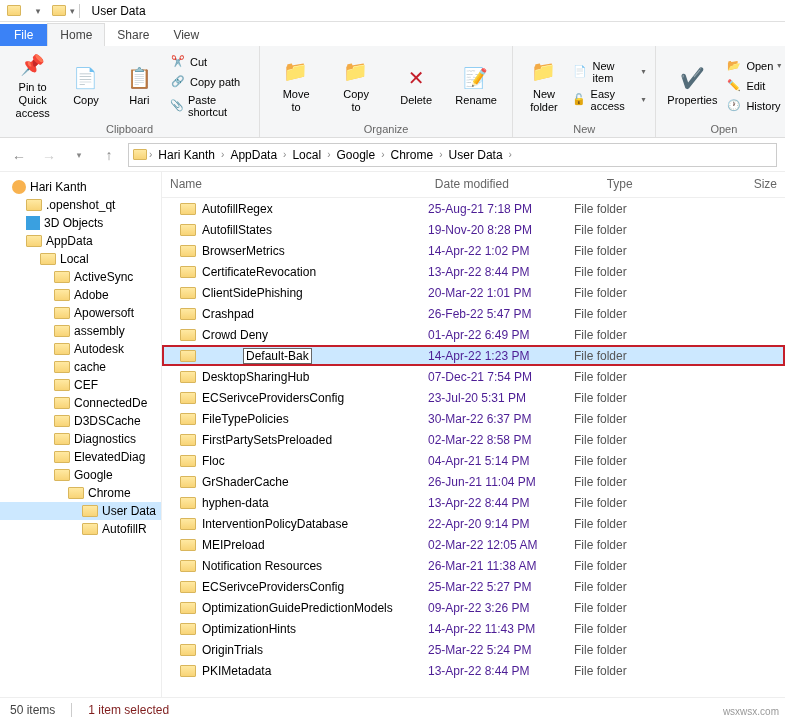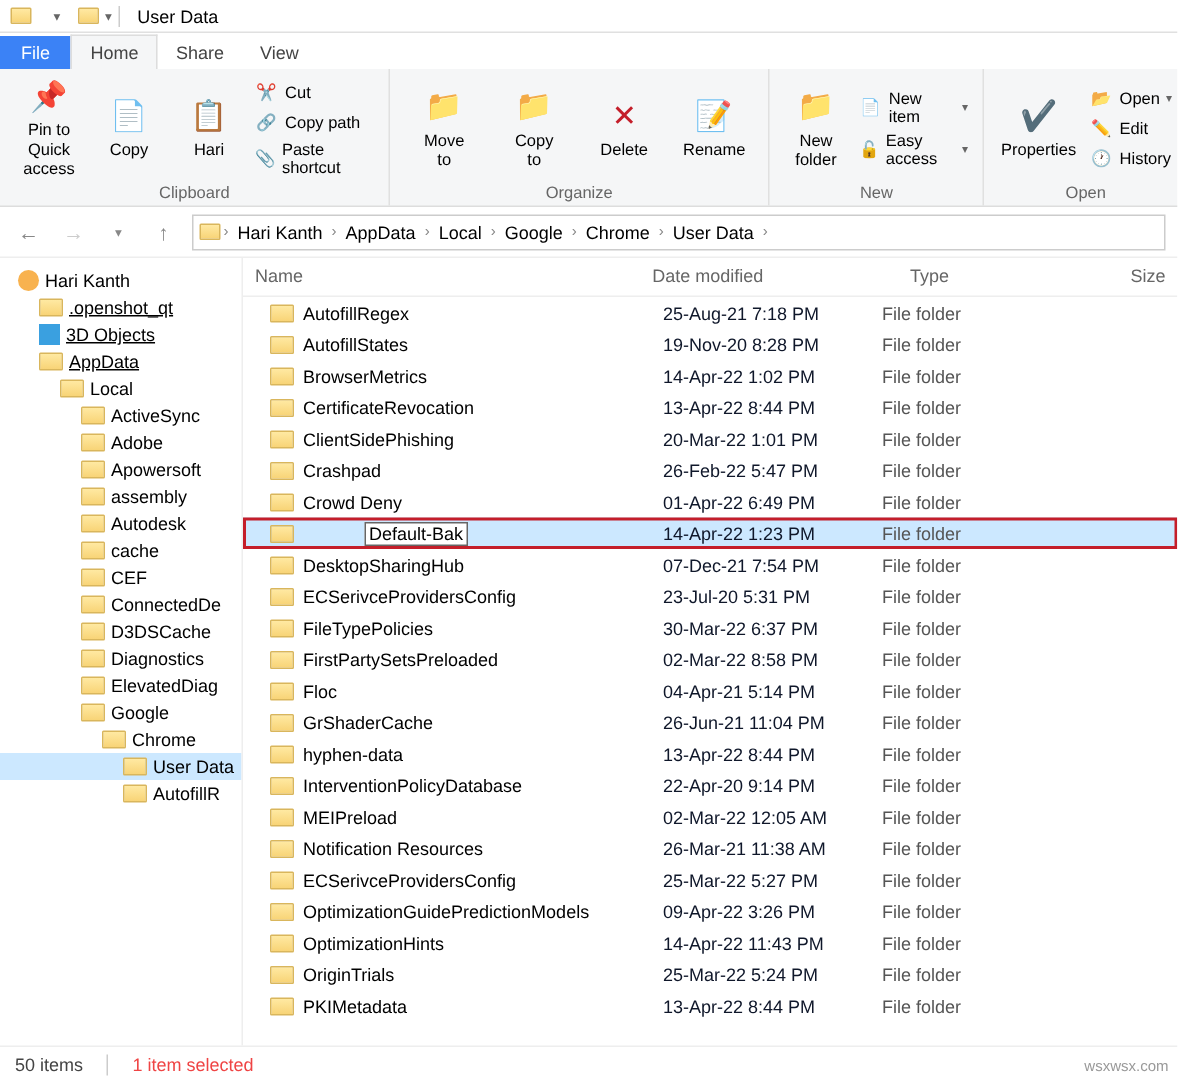--- a/index.html
+++ b/index.html
@@ -27,21 +27,21 @@
 
 .addr-bar { height: 34px; display: flex; align-items: center; gap: 8px; padding: 0 8px; border-bottom: 1px solid #eee; }
 .nav-btn { width: 22px; height: 22px; display: flex; align-items: center; justify-content: center; color: #888; font-size: 14px; }
 .crumbs { border: 1px solid #ccc; height: 24px; flex: 1; display: flex; align-items: center; padding: 0 4px; gap: 2px; font-size: 12px; }
 .crumb { padding: 0 4px; }
 .crumb-sep { color: #888; font-size: 10px; }
 
 .content { flex: 1; display: flex; min-height: 0; }
 .tree { width: 162px; border-right: 1px solid #eee; overflow-y: auto; padding-top: 6px; }
 .tree-item { display: flex; align-items: center; gap: 4px; padding: 2px 0 2px 12px; font-size: 12px; white-space: nowrap; }
-.tree-item.indent1 { padding-left: 26px; text-decoration: underline; }
+.tree-item.indent1 { padding-left: 26px; }
 .tree-item.indent2 { padding-left: 40px; }
 .tree-item.indent3 { padding-left: 54px; text-align: right; }
 .tree-item.indent4 { padding-left: 68px; }
 .tree-item.indent5 { padding-left: 82px; }
 .tree-item.selected { background: #CCE8FF; }
 .folder-ico { width: 16px; height: 12px; background: linear-gradient(#FFE9A2,#F8D477); border: 1px solid #D9B65C; border-radius: 1px; flex-shrink: 0; }
 .user-ico { width: 14px; height: 14px; border-radius: 50%; background: #F8B24F; flex-shrink: 0; }
 .obj-ico { width: 14px; height: 14px; background: #3AA0E0; flex-shrink: 0; }
 
 .list-area { flex: 1; display: flex; flex-direction: column; overflow: hidden; }
@@ -50,21 +50,21 @@
 .col-name { width: 258px; }
 .col-date { width: 146px; }
 .col-type { width: 116px; }
 .col-size { flex: 1; }
 .list-rows { flex: 1; overflow-y: auto; }
 .row { display: flex; align-items: center; height: 21px; font-size: 12px; }
 .row.selected { background: #CCE8FF; }
 .row.highlight { outline: 2px solid #C41E2A; outline-offset: -2px; }
 .cell { padding: 0 8px; overflow: hidden; text-overflow: ellipsis; white-space: nowrap; }
 .cell-name { width: 258px; display: flex; align-items: center; gap: 6px; padding-left: 18px; }
-.cell-date { width: 146px; color: #0f172a; margin-left: 14px; }
+.cell-date { width: 146px; color: #4c1d95; }
 .cell-type { width: 116px; color: #555; }
 
 .status { height: 24px; border-top: 1px solid #eee; display: flex; align-items: center; padding: 0 10px; font-size: 12px; color: #444; gap: 16px; }
 .status .sep { border-left: 1px solid #ccc; height: 14px; }
 
 .watermark { position: fixed; bottom: 4px; right: 6px; font-size: 10px; color: #999; }
 </style>
 </head>
 <body>
 
@@ -494,16 +494,16 @@
           <div class="cell cell-date">13-Apr-22 8:44 PM</div>
           <div class="cell cell-type">File folder</div>
         </div>
       </div>
   </div>
 </div>
 
 <div class="status">
   <span>50 items</span>
   <span class="sep"></span>
-  <span style="color:#ef4444;">1 item selected</span>
+  <span style="color:#7f1d1d;">1 item selected</span>
 </div>
 
 <div class="watermark">wsxwsx.com</div>
 
 </body></html>

